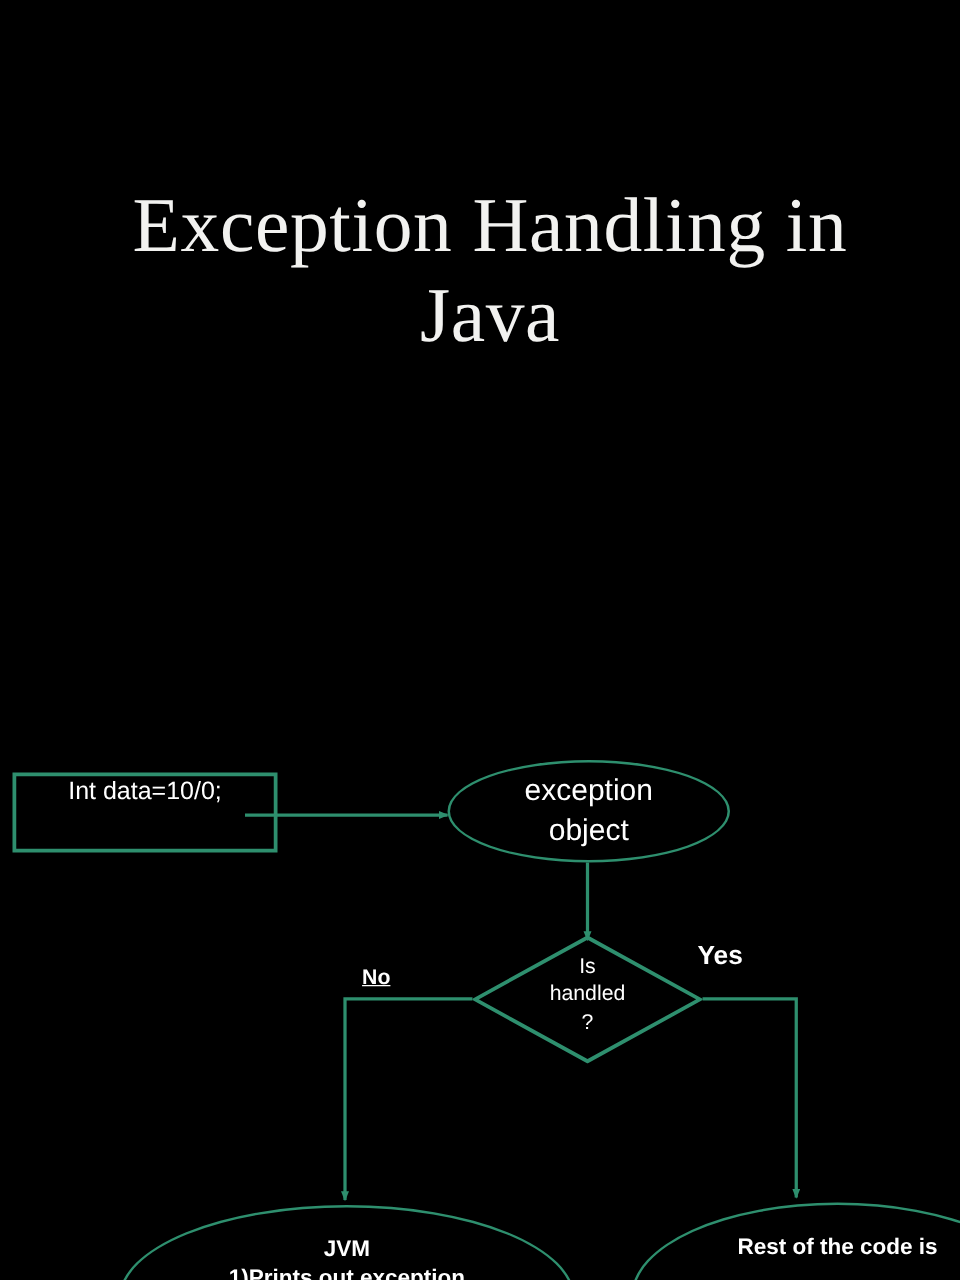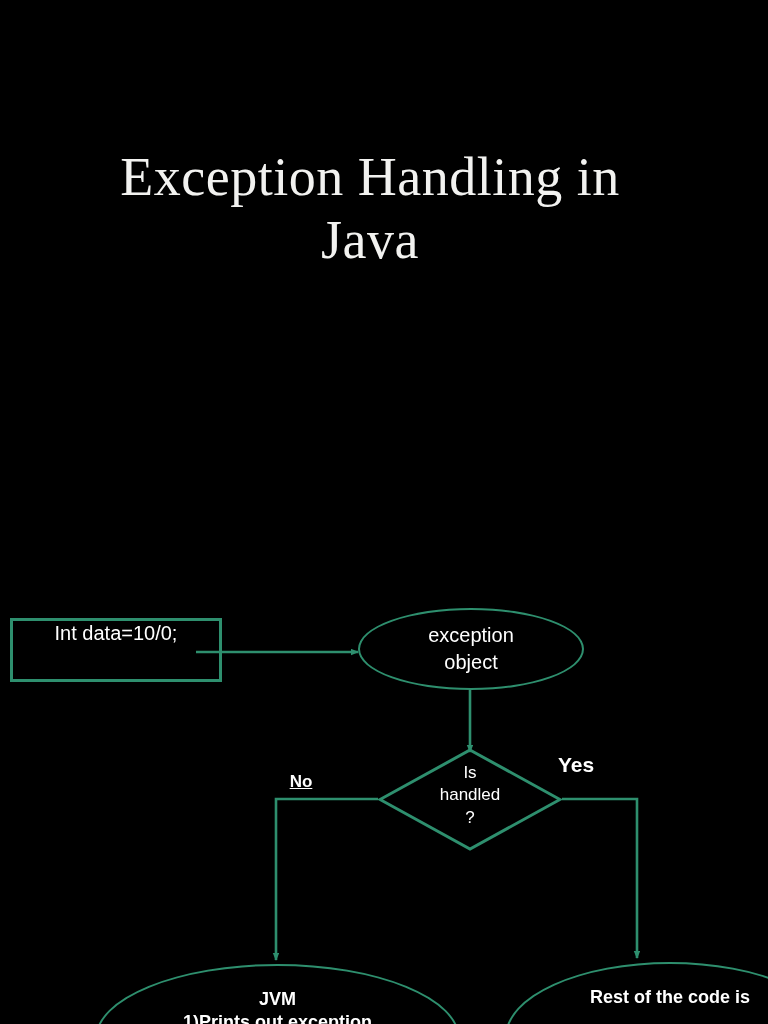--- a/index.html
+++ b/index.html
@@ -19,27 +19,27 @@
     position: relative;
     width: 768px;
     height: 1024px;
     background: #000000;
     overflow: hidden;
   }
 
   
   #slide-title {
     position: absolute;
-    left: 46px;
+    left: 68px;
     top: 146px;
     width: 648px;
     text-align: center;
     color: #f2f2f0;
     font-family: "Liberation Serif", "DejaVu Serif", serif;
-    font-size: 54px;
+    font-size: 62px;
     line-height: 1.16;
     font-weight: 400;
     letter-spacing: 0.5px;
     white-space: pre-line;
   }
 
   
   .flow-text {
     position: absolute;
     color: #ffffff;
@@ -81,21 +81,21 @@
     text-align: center;
   }
   #exception-object-ellipse {
     left: 358px;
     top: 608px;
     width: 226px;
     height: 82px;
   }
   #exception-object-ellipse .label {
     color: #ffffff;
-    font-size: 20px;
+    font-size: 24px;
     font-weight: 400;
     line-height: 1.35;
     white-space: pre-line;
   }
   #jvm-ellipse {
     left: 95px;
     top: 964px;
     width: 365px;
     height: 150px;
   }

